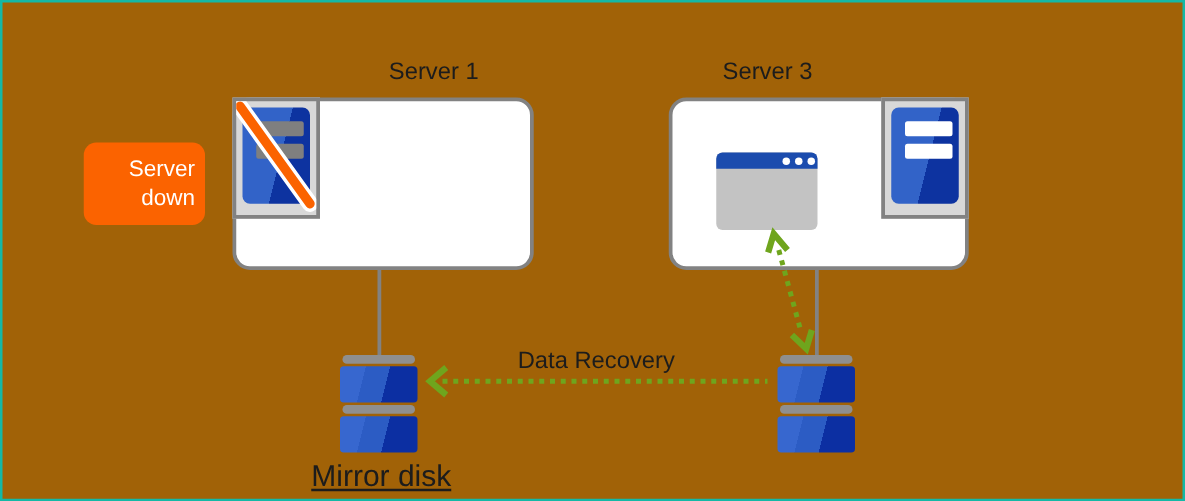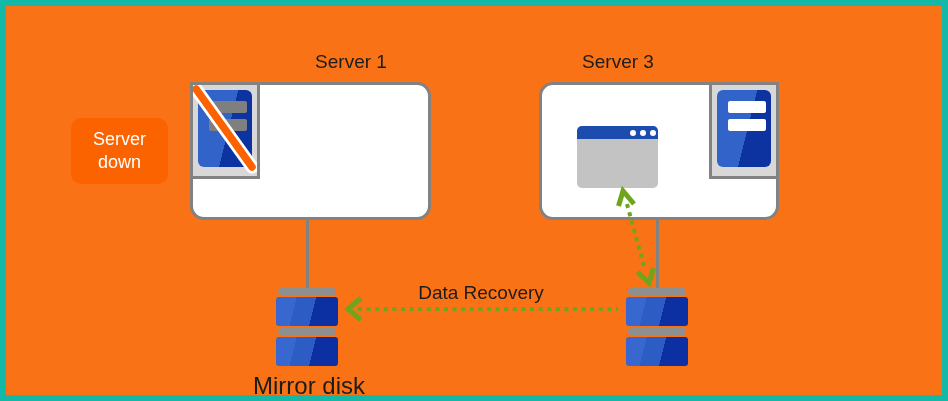--- a/index.html
+++ b/index.html
@@ -1,28 +1,28 @@
 <!DOCTYPE html>
 <html><head>
 <meta charset="utf-8">
 <style>
   html,body { margin:0; padding:0; background:#fff; }
   .canvas {
     position:relative; width:948px; height:401px; box-sizing:border-box;
-    background:#f97316; border:6px solid #14b8a6; overflow:hidden;
+    background:#a16207; border:2px solid #14b8a6; overflow:hidden;
     font-family:"Liberation Sans", sans-serif; color:#1c1c1c;
   }
   .label { position:absolute; text-align:center; font-size:19px; line-height:1.2; }
 
   
   .badge {
     position:absolute; left:65px; top:112px; width:97px; height:66px;
     background:#fb6300; border-radius:10px; color:#ffffff;
     display:flex; align-items:center; justify-content:center;
-    text-align:center; font-size:18px; line-height:1.3; padding:0 8px; box-sizing:border-box;
+    text-align:right; font-size:18px; line-height:1.3; padding:0 8px; box-sizing:border-box;
   }
 
   
   .server-box {
     position:absolute; width:241px; height:138px; box-sizing:border-box;
     background:#ffffff; border:3px solid #828282; border-radius:14px; z-index:2;
   }
   .box1 { left:184px; top:76px; }
   .box2 { left:533px; top:76px; width:240px; }
 

